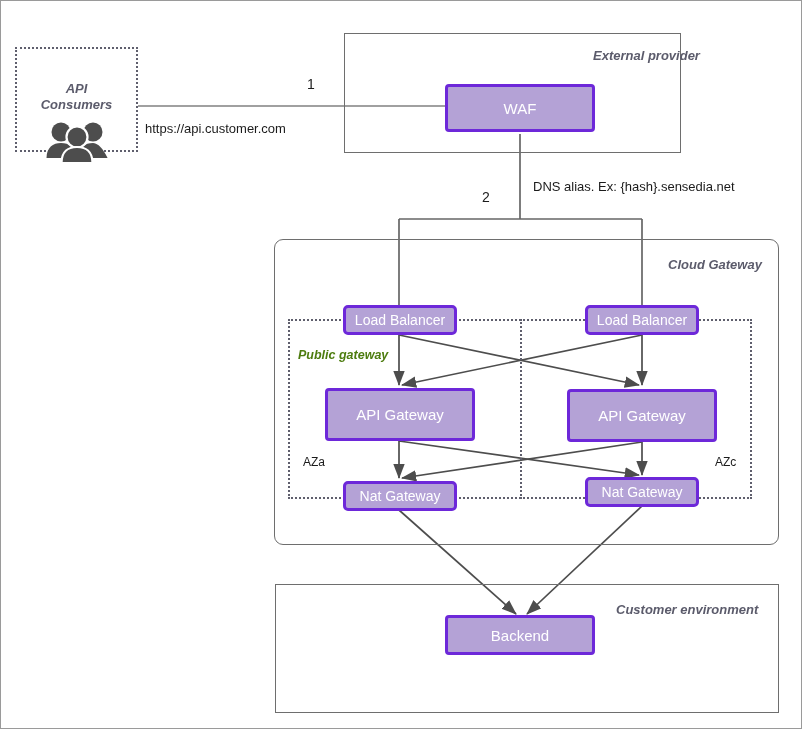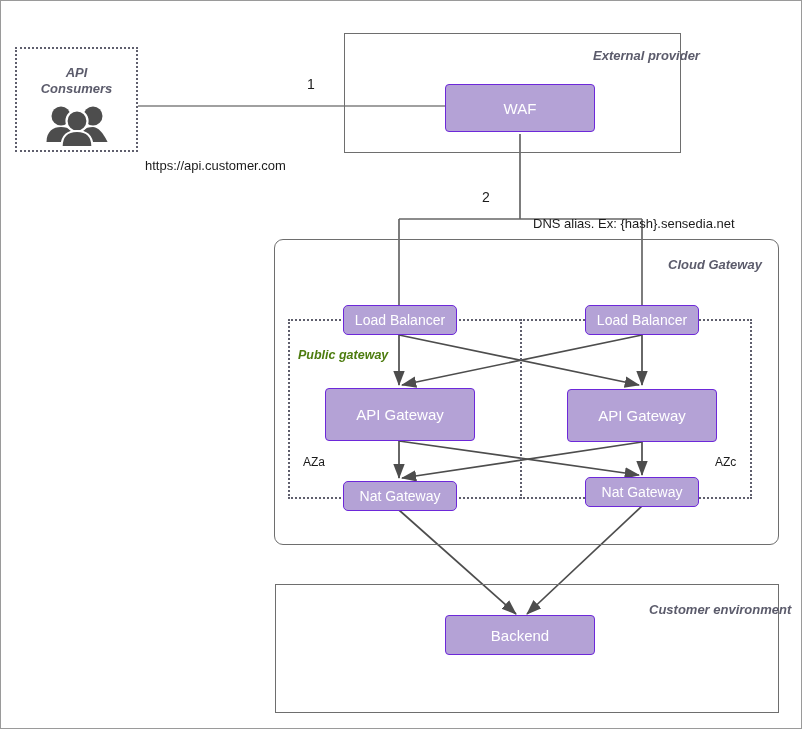--- a/index.html
+++ b/index.html
@@ -73,51 +73,50 @@
     flex-direction: column;
     align-items: center;
   }
   .consumers-title {
     font-style: italic;
     font-weight: bold;
     font-size: 13px;
     color: #5b5b6b;
     text-align: center;
     line-height: 1.25;
-    margin-top: 16px;
+    margin-top: 32px;
     white-space: pre-line;
   }
   .consumers-icon {
     margin-top: 6px;
   }
 
   
   .node {
     position: absolute;
     box-sizing: border-box;
     background: #b4a2d6;
-    border: 1px solid #6d28d9;
+    border: 3px solid #6d28d9;
     border-radius: 5px;
     color: #ffffff;
     display: flex;
     align-items: center;
     justify-content: center;
     text-align: center;
     white-space: nowrap;
   }
   .node.big   { font-size: 15px; border-radius: 4px; }
   .node.small { font-size: 14px; }
 
   
   .edge-label {
     position: absolute;
     font-size: 13px;
     color: #1b1b1b;
     white-space: nowrap;
-    margin-top: 37px;
   }
   .step-num {
     position: absolute;
     font-size: 14px;
     color: #1b1b1b;
     white-space: nowrap;
   }
   .az-label {
     position: absolute;
     font-size: 12px;
@@ -200,17 +199,17 @@
   <div class="node small" style="left:342px; top:304px; width:114px; height:30px;">Load Balancer</div>
   <div class="node small" style="left:584px; top:304px; width:114px; height:30px;">Load Balancer</div>
 
   <div class="node big" style="left:324px; top:387px; width:150px; height:53px;">API Gateway</div>
   <div class="node big" style="left:566px; top:388px; width:150px; height:53px;">API Gateway</div>
 
   <div class="node small" style="left:342px; top:480px; width:114px; height:30px;">Nat Gateway</div>
   <div class="node small" style="left:584px; top:476px; width:114px; height:30px;">Nat Gateway</div>
 
   <div class="group-box" style="left:274px; top:583px; width:504px; height:129px;"></div>
-  <div class="group-label" style="left:648px; top:601px;">Customer environment</div>
+  <div class="group-label" style="left:615px; top:601px;">Customer environment</div>
 
   <div class="node big" style="left:444px; top:614px; width:150px; height:40px;">Backend</div>
 
 </div>
 
 </body></html>

